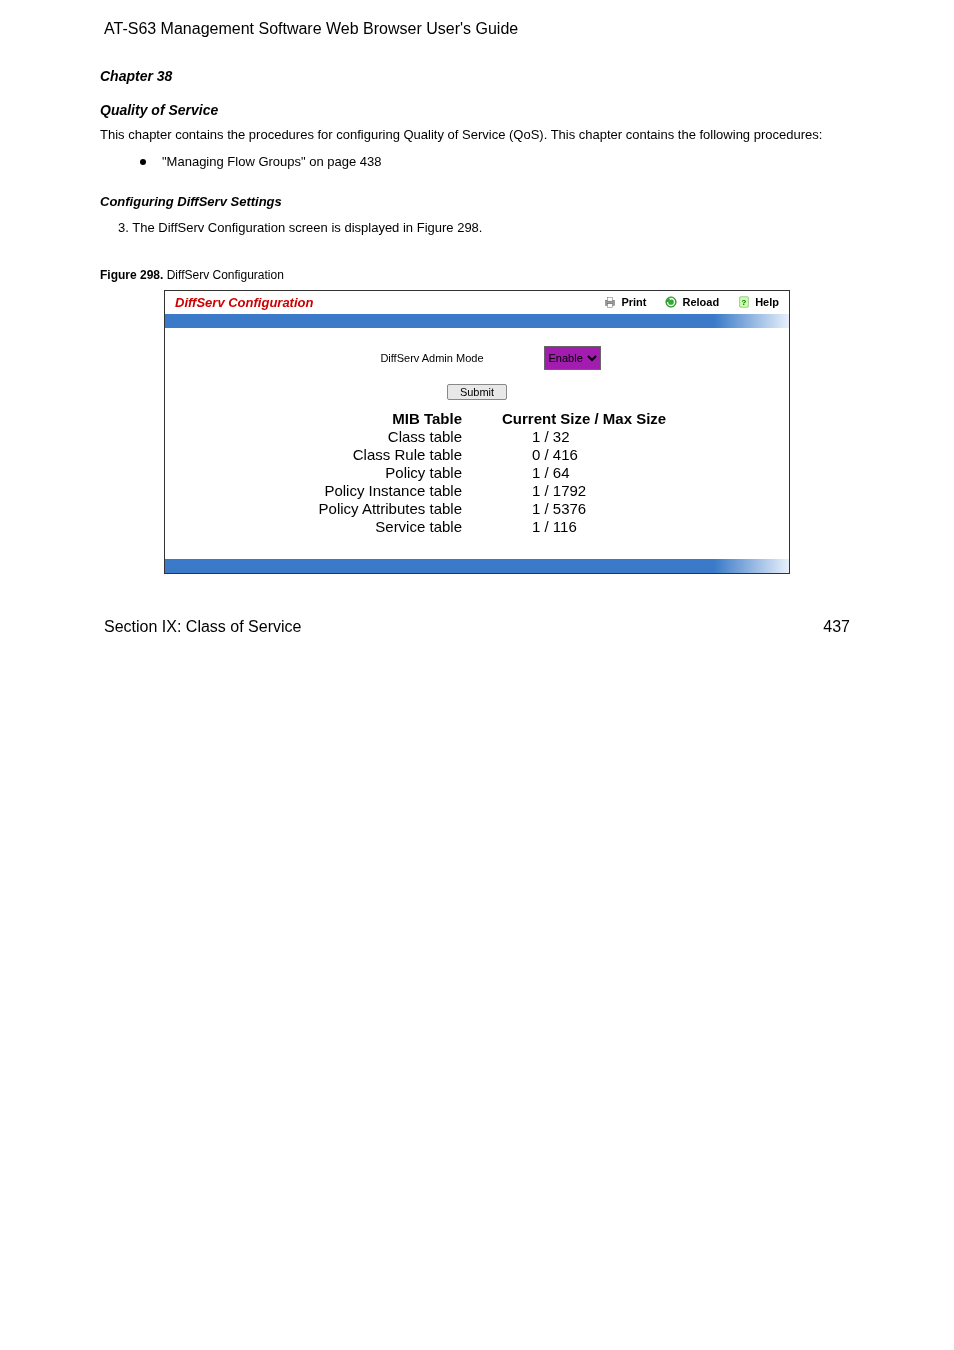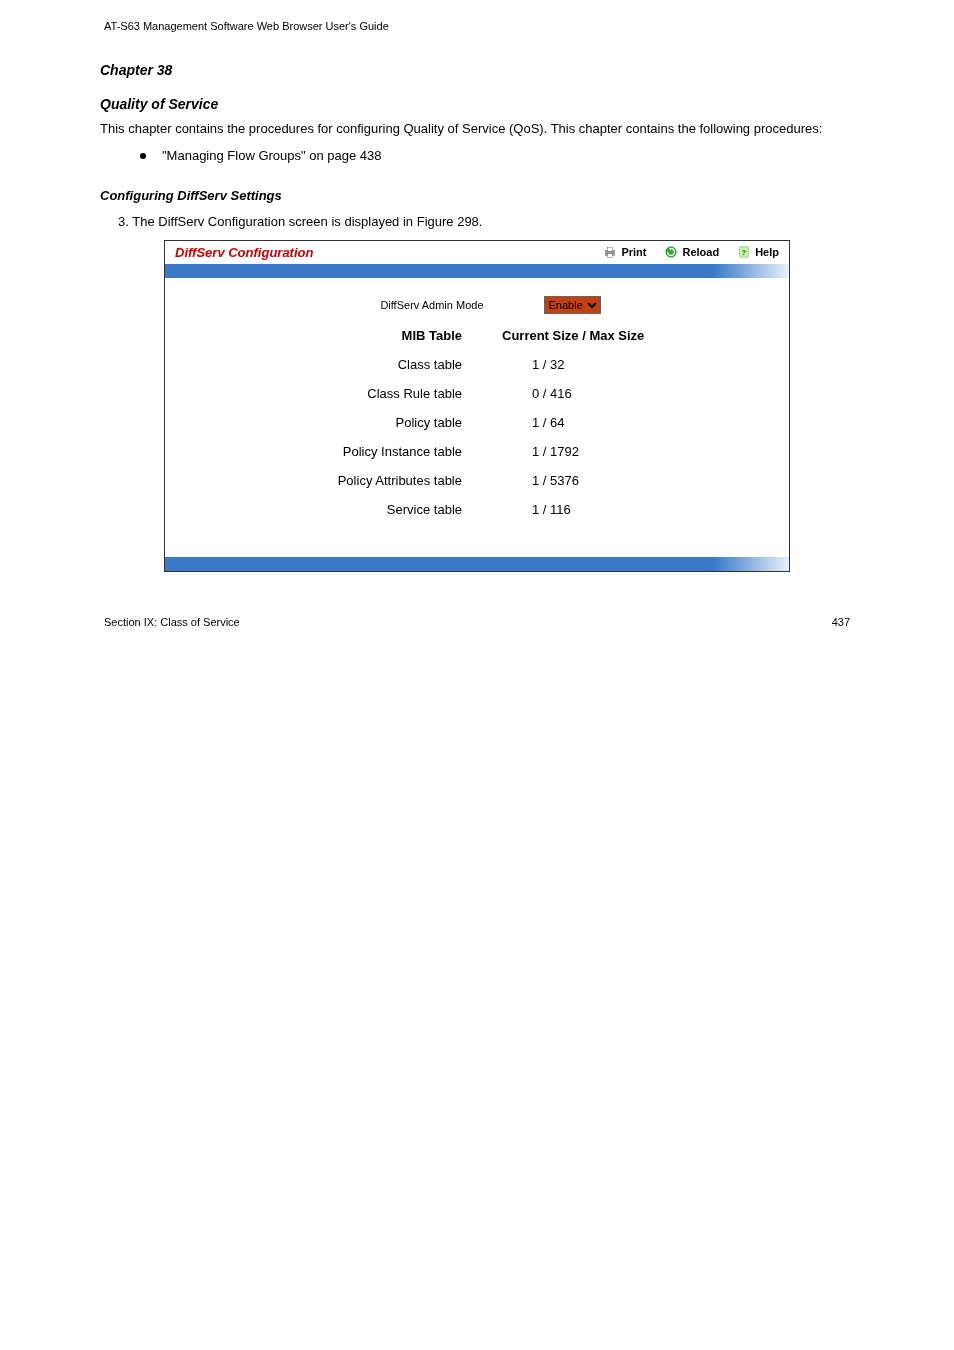--- a/index.html
+++ b/index.html
@@ -11,21 +11,21 @@
     background: #fff;
     width: 954px;
   }
   .page {
     padding: 20px 100px 40px 100px;
   }
   .header-row {
     display: flex;
     justify-content: space-between;
     font-family: Arial, sans-serif;
-    font-size: 11px;
+    font-size: 16px;
     margin-bottom: 6px;
     padding: 0 4px;
   }
   .section-heading {
     font-style: italic;
     font-weight: bold;
     font-size: 14px;
     margin: 30px 0 8px 0;
     font-family: Arial, sans-serif;
   }
@@ -129,43 +129,43 @@
     font-size: 11px;
   }
   .form-row label {
     min-width: 130px;
     text-align: right;
   }
   select.enable {
     font-size: 11px;
     font-family: Verdana, Arial, sans-serif;
     border: 1px solid #666;
-    background: #c2410c;
-    height: 18px;
+    background: #a21caf;
+    height: 24px;
   }
   .submit-row {
     text-align: center;
     margin-bottom: 10px;
   }
   button.submit {
     font-size: 11px;
     font-family: Verdana, Arial, sans-serif;
     padding: 1px 12px;
     background: #e8e8e8;
     border: 1px solid #888;
     border-radius: 2px;
     cursor: pointer;
   }
   .mib-table {
     display: grid;
     grid-template-columns: 230px 200px;
     justify-content: center;
-    font-size: 13px;
-    row-gap: 14px;
-    margin-bottom: 22px;
+    font-size: 15px;
+    row-gap: 1px;
+    margin-bottom: 6px;
   }
   .mib-table .th {
     font-weight: bold;
     text-align: right;
     padding-right: 30px;
   }
   .mib-table .th2 {
     font-weight: bold;
     text-align: left;
     padding-left: 10px;
@@ -199,20 +199,24 @@
   </div>
 
 
   <div class="subheading">Configuring DiffServ Settings</div>
 
   <p class="body-text numbered">
     <span>3.</span>
     <span>The DiffServ Configuration screen is displayed in Figure 298.</span>
   </p>
 
+  <p class="fig-label">
+    <span>Figure 298.</span>
+    <span class="fig-caption" style="font-weight:normal;">DiffServ Configuration</span>
+  </p>
 
   <div class="panel">
     <div class="panel-header">
       <span class="panel-title">DiffServ Configuration</span>
       <div class="panel-links">
         <span class="link-item">
           <span class="icon">
             <svg viewBox="0 0 16 16">
                 <rect x="3" y="6" width="10" height="6" fill="#999" stroke="#555" stroke-width="0.5"></rect>
                 <rect x="5" y="3" width="6" height="4" fill="#fff" stroke="#555" stroke-width="0.5"></rect>
@@ -243,20 +247,23 @@
       </div>
     </div>
     <div class="gradient-bar"></div>
     <div class="panel-body">
       <div class="form-row">
         <label>DiffServ Admin Mode</label>
         <select class="enable">
           <option>Enable</option>
         </select>
       </div>
+      <div class="submit-row">
+        <button class="submit">Submit</button>
+      </div>
       <div class="mib-table">
         <div class="th">MIB Table</div>
         <div class="th2">Current Size / Max Size</div>
 
         <div class="td1">Class table</div>
         <div class="td2">1 / 32</div>
 
         <div class="td1">Class Rule table</div>
         <div class="td2">0 / 416</div>
 

